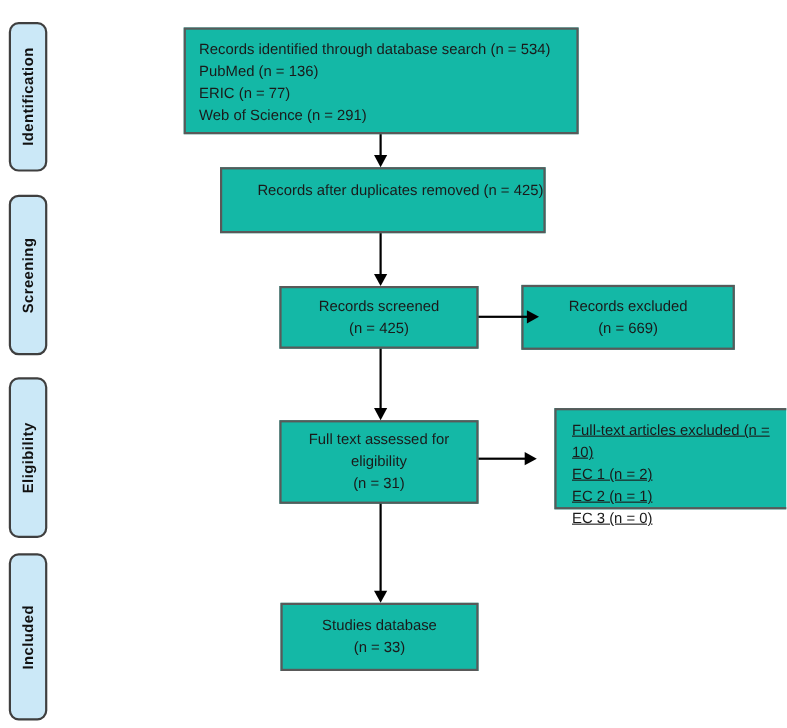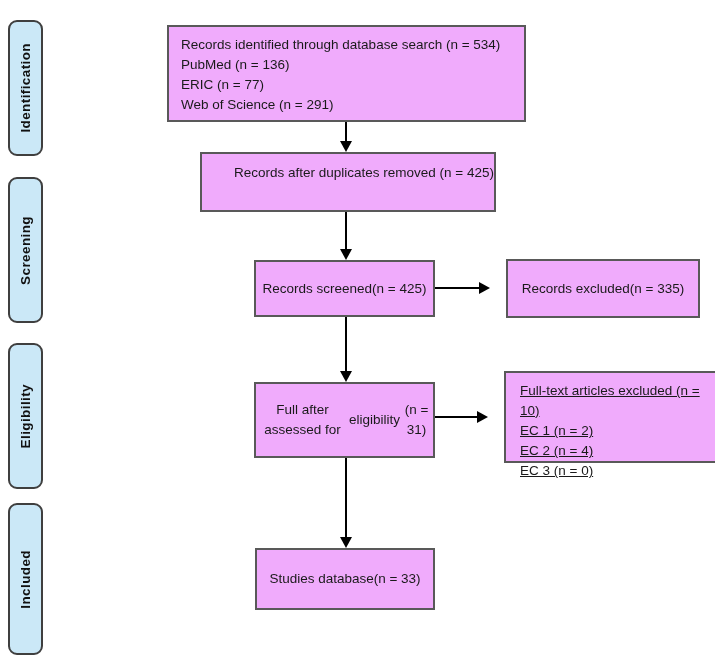--- a/index.html
+++ b/index.html
@@ -36,41 +36,41 @@
     color: #111111;
   }
   .s-identification { top: 20px;  height: 136px; }
   .s-screening      { top: 177px; height: 146px; }
   .s-eligibility    { top: 343px; height: 146px; }
   .s-included       { top: 503px; height: 152px; }
 
   
   .fbox {
     position: absolute;
-    background: #f0abfc;
+    background: #14b8a6;
     border: 2px solid #595959;
     box-sizing: border-box;
     font-size: 13.5px;
     line-height: 20px;
     color: #1a1a1a;
   }
   .t-left   { text-align: left; padding: 8px 12px; }
   .t-center {
     text-align: center;
     display: flex;
-    flex-direction: row;
+    flex-direction: column;
     align-items: center;
     justify-content: center;
   }
   .t-top-center { text-align: right; padding-top: 9px; }
 
   .b-identified  { left: 167px; top: 25px;  width: 359px; height: 97px; }
   .b-dedup       { left: 200px; top: 152px; width: 296px; height: 60px; }
   .b-screened    { left: 254px; top: 260px; width: 181px; height: 57px; }
-  .b-excluded    { left: 506px; top: 259px; width: 194px; height: 59px; }
+  .b-excluded    { left: 474px; top: 259px; width: 194px; height: 59px; }
   .b-fulltext    { left: 254px; top: 382px; width: 181px; height: 76px; }
   .b-ftexcluded  { left: 504px; top: 371px; width: 216px; height: 92px; padding: 8px 14px; text-decoration: underline; }
   .b-included    { left: 255px; top: 548px; width: 180px; height: 62px; }
 
   
   .aline-v { position: absolute; width: 2px; background: #000000; }
   .aline-h { position: absolute; height: 2px; background: #000000; }
   .ahead-down {
     position: absolute; width: 0; height: 0;
     border-left: 6px solid transparent;
@@ -125,33 +125,33 @@
     <div>Records after duplicates removed (n = 425)</div>
   </div>
 
   <div class="fbox t-center b-screened">
     <div>Records screened</div>
     <div>(n = 425)</div>
   </div>
 
   <div class="fbox t-center b-excluded">
     <div>Records excluded</div>
-    <div>(n = 335)</div>
+    <div>(n = 669)</div>
   </div>
 
   <div class="fbox t-center b-fulltext">
-    <div>Full after assessed for</div>
+    <div>Full text assessed for</div>
     <div>eligibility</div>
     <div>(n = 31)</div>
   </div>
 
   <div class="fbox b-ftexcluded">
     <div>Full-text articles excluded (n = 10)</div>
     <div>EC 1 (n = 2)</div>
-    <div>EC 2 (n = 4)</div>
+    <div>EC 2 (n = 1)</div>
     <div>EC 3 (n = 0)</div>
   </div>
 
   <div class="fbox t-center b-included">
     <div>Studies database</div>
     <div>(n = 33)</div>
   </div>
 
   <div class="aline-v v1-line"></div>
   <div class="ahead-down v1-head"></div>

